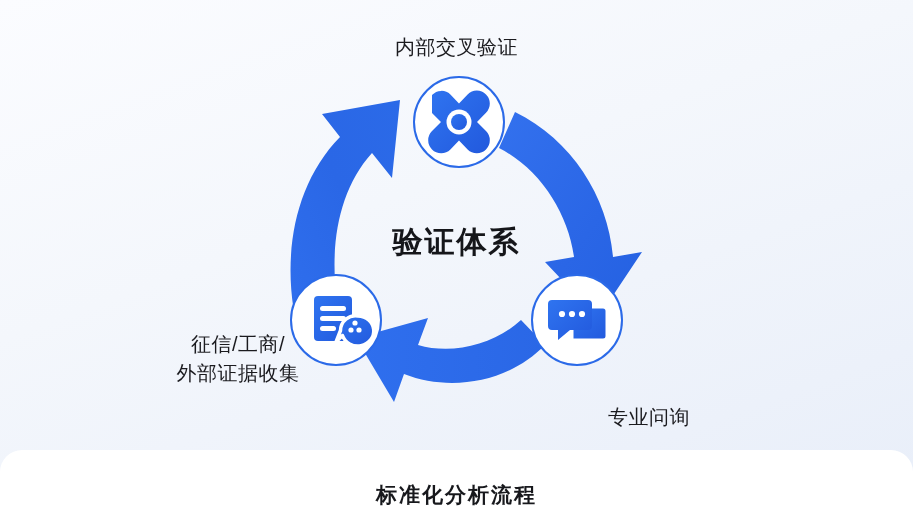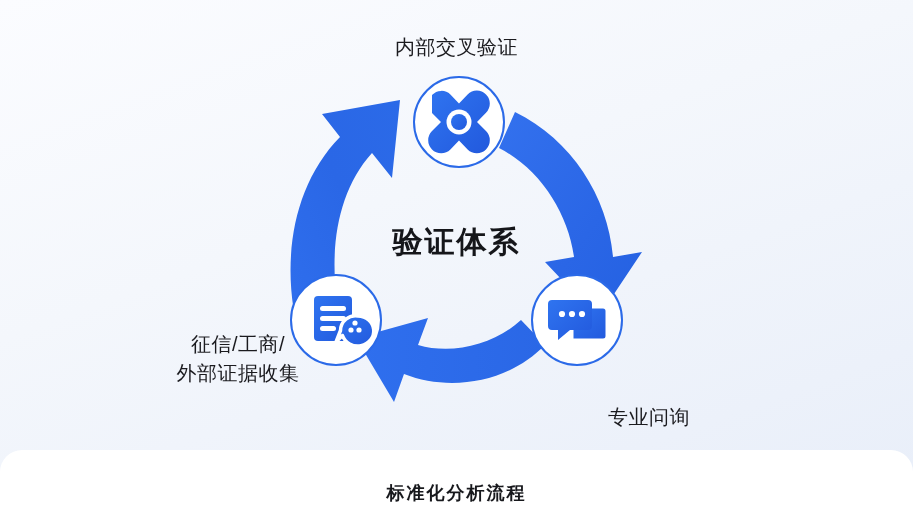--- a/index.html
+++ b/index.html
@@ -90,21 +90,21 @@
     height: 67px;
     background: #ffffff;
     border-radius: 22px 22px 0 0;
   }
   .caption-text {
     position: absolute;
     left: 0;
     right: 0;
     top: 31px;
     text-align: center;
-    font-size: 18px;
+    font-size: 21px;
     font-weight: bold;
     color: #17181c;
     letter-spacing: 2px;
   }
 </style>
 </head>
 <body>
 
 <div class="slide">
 

